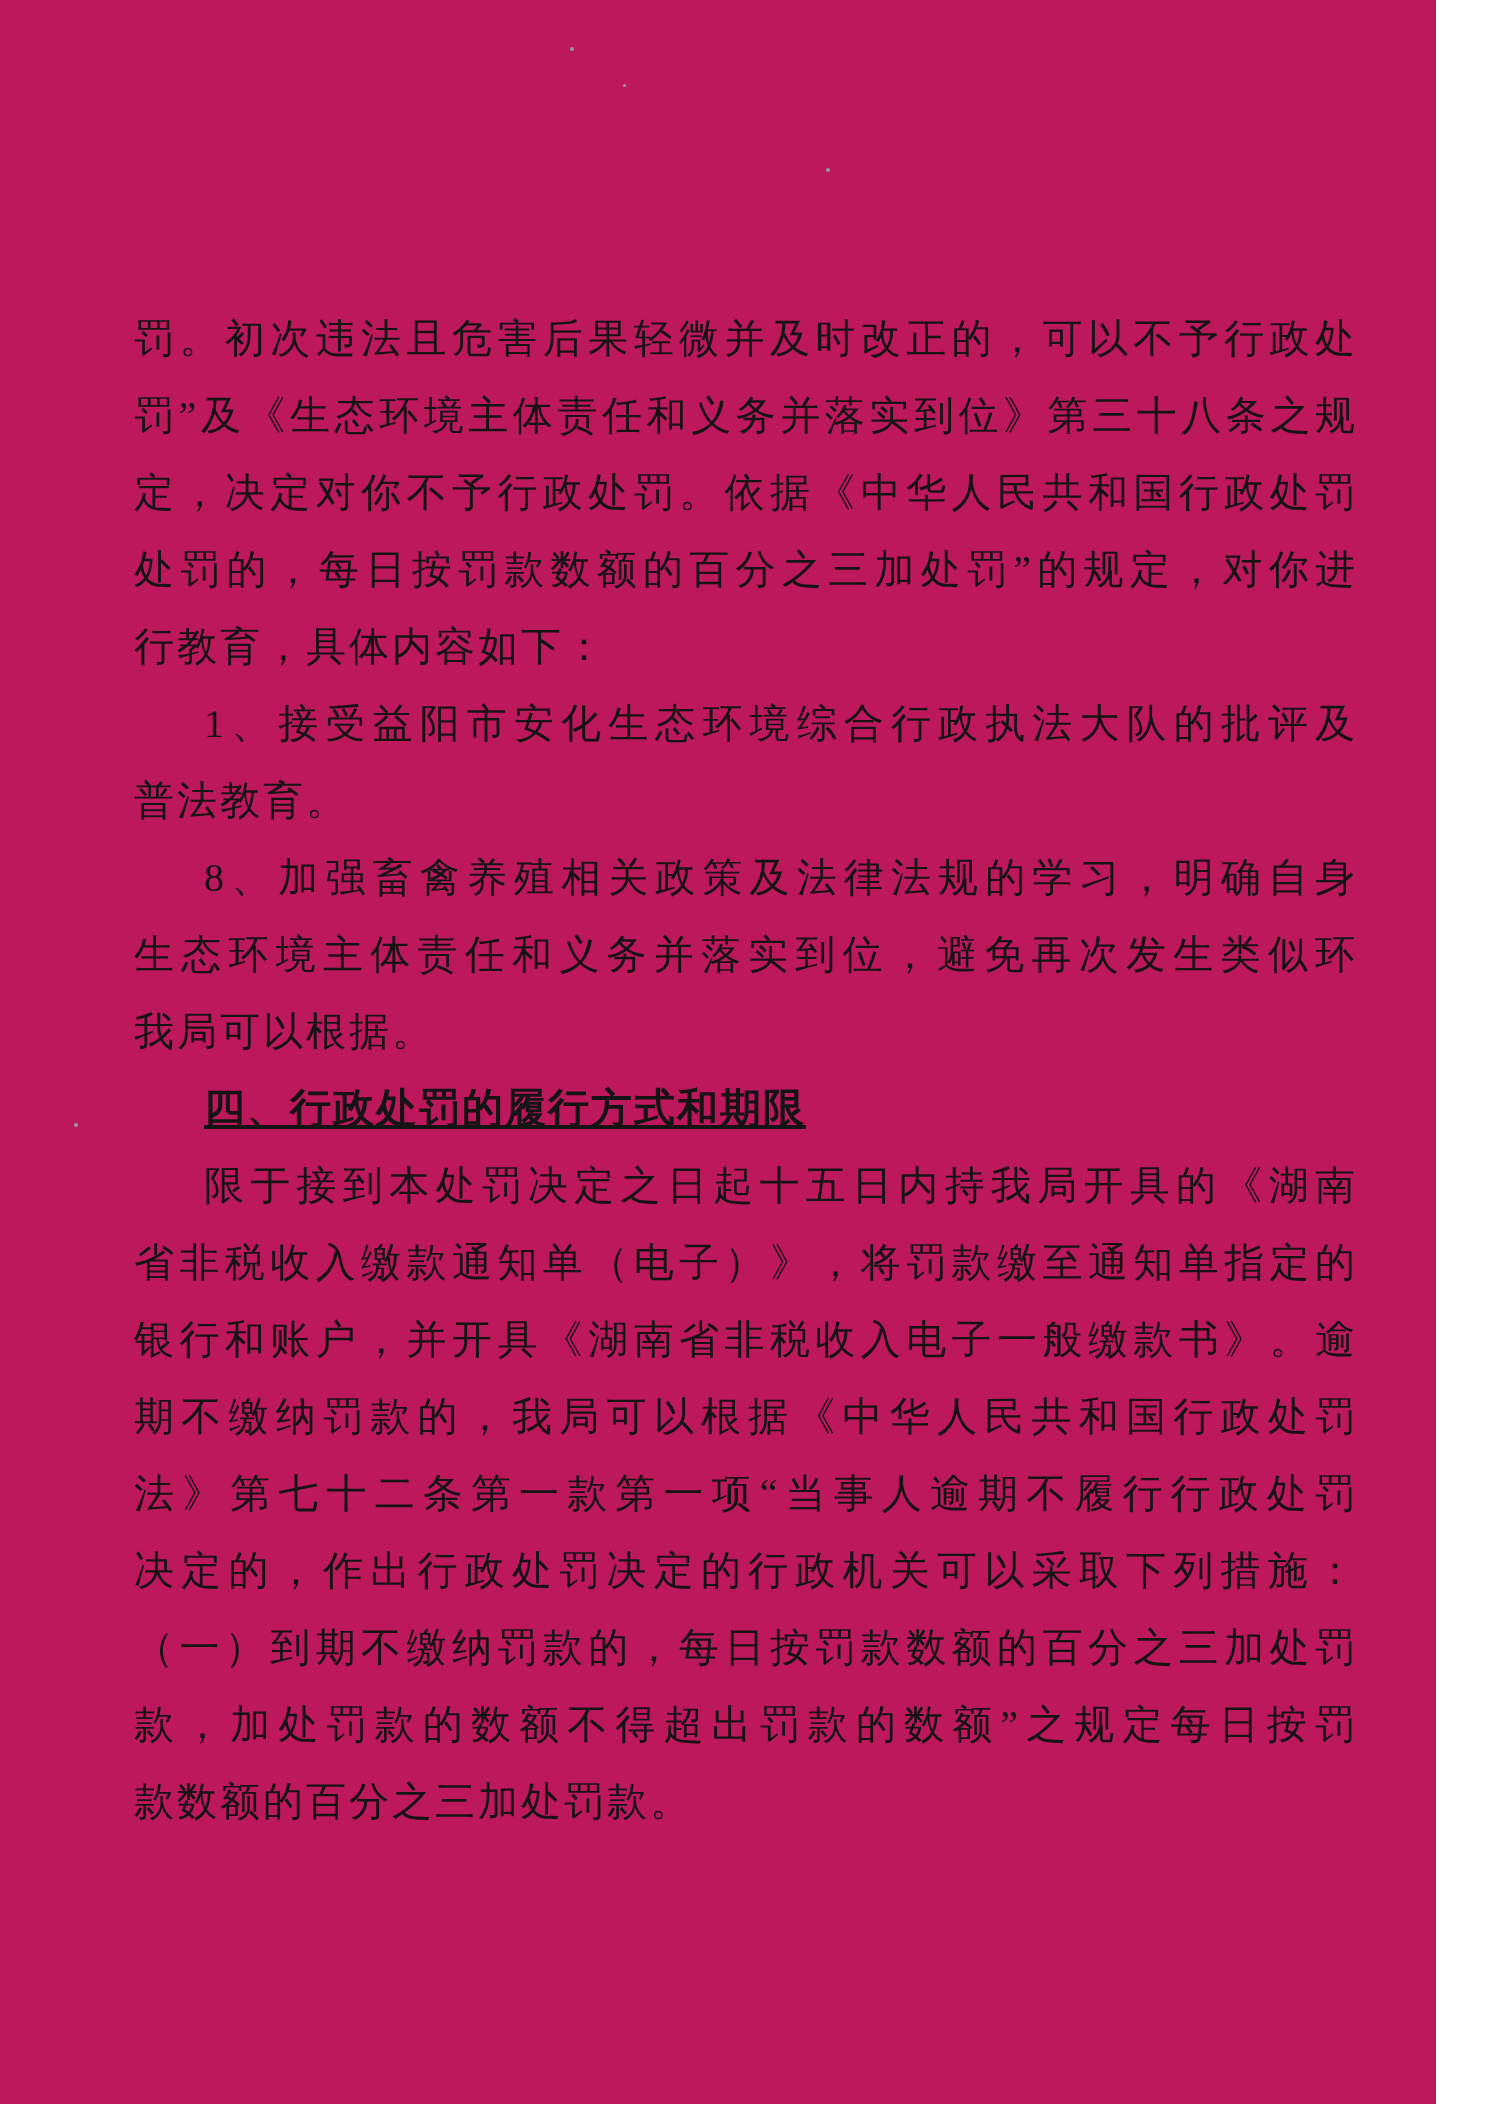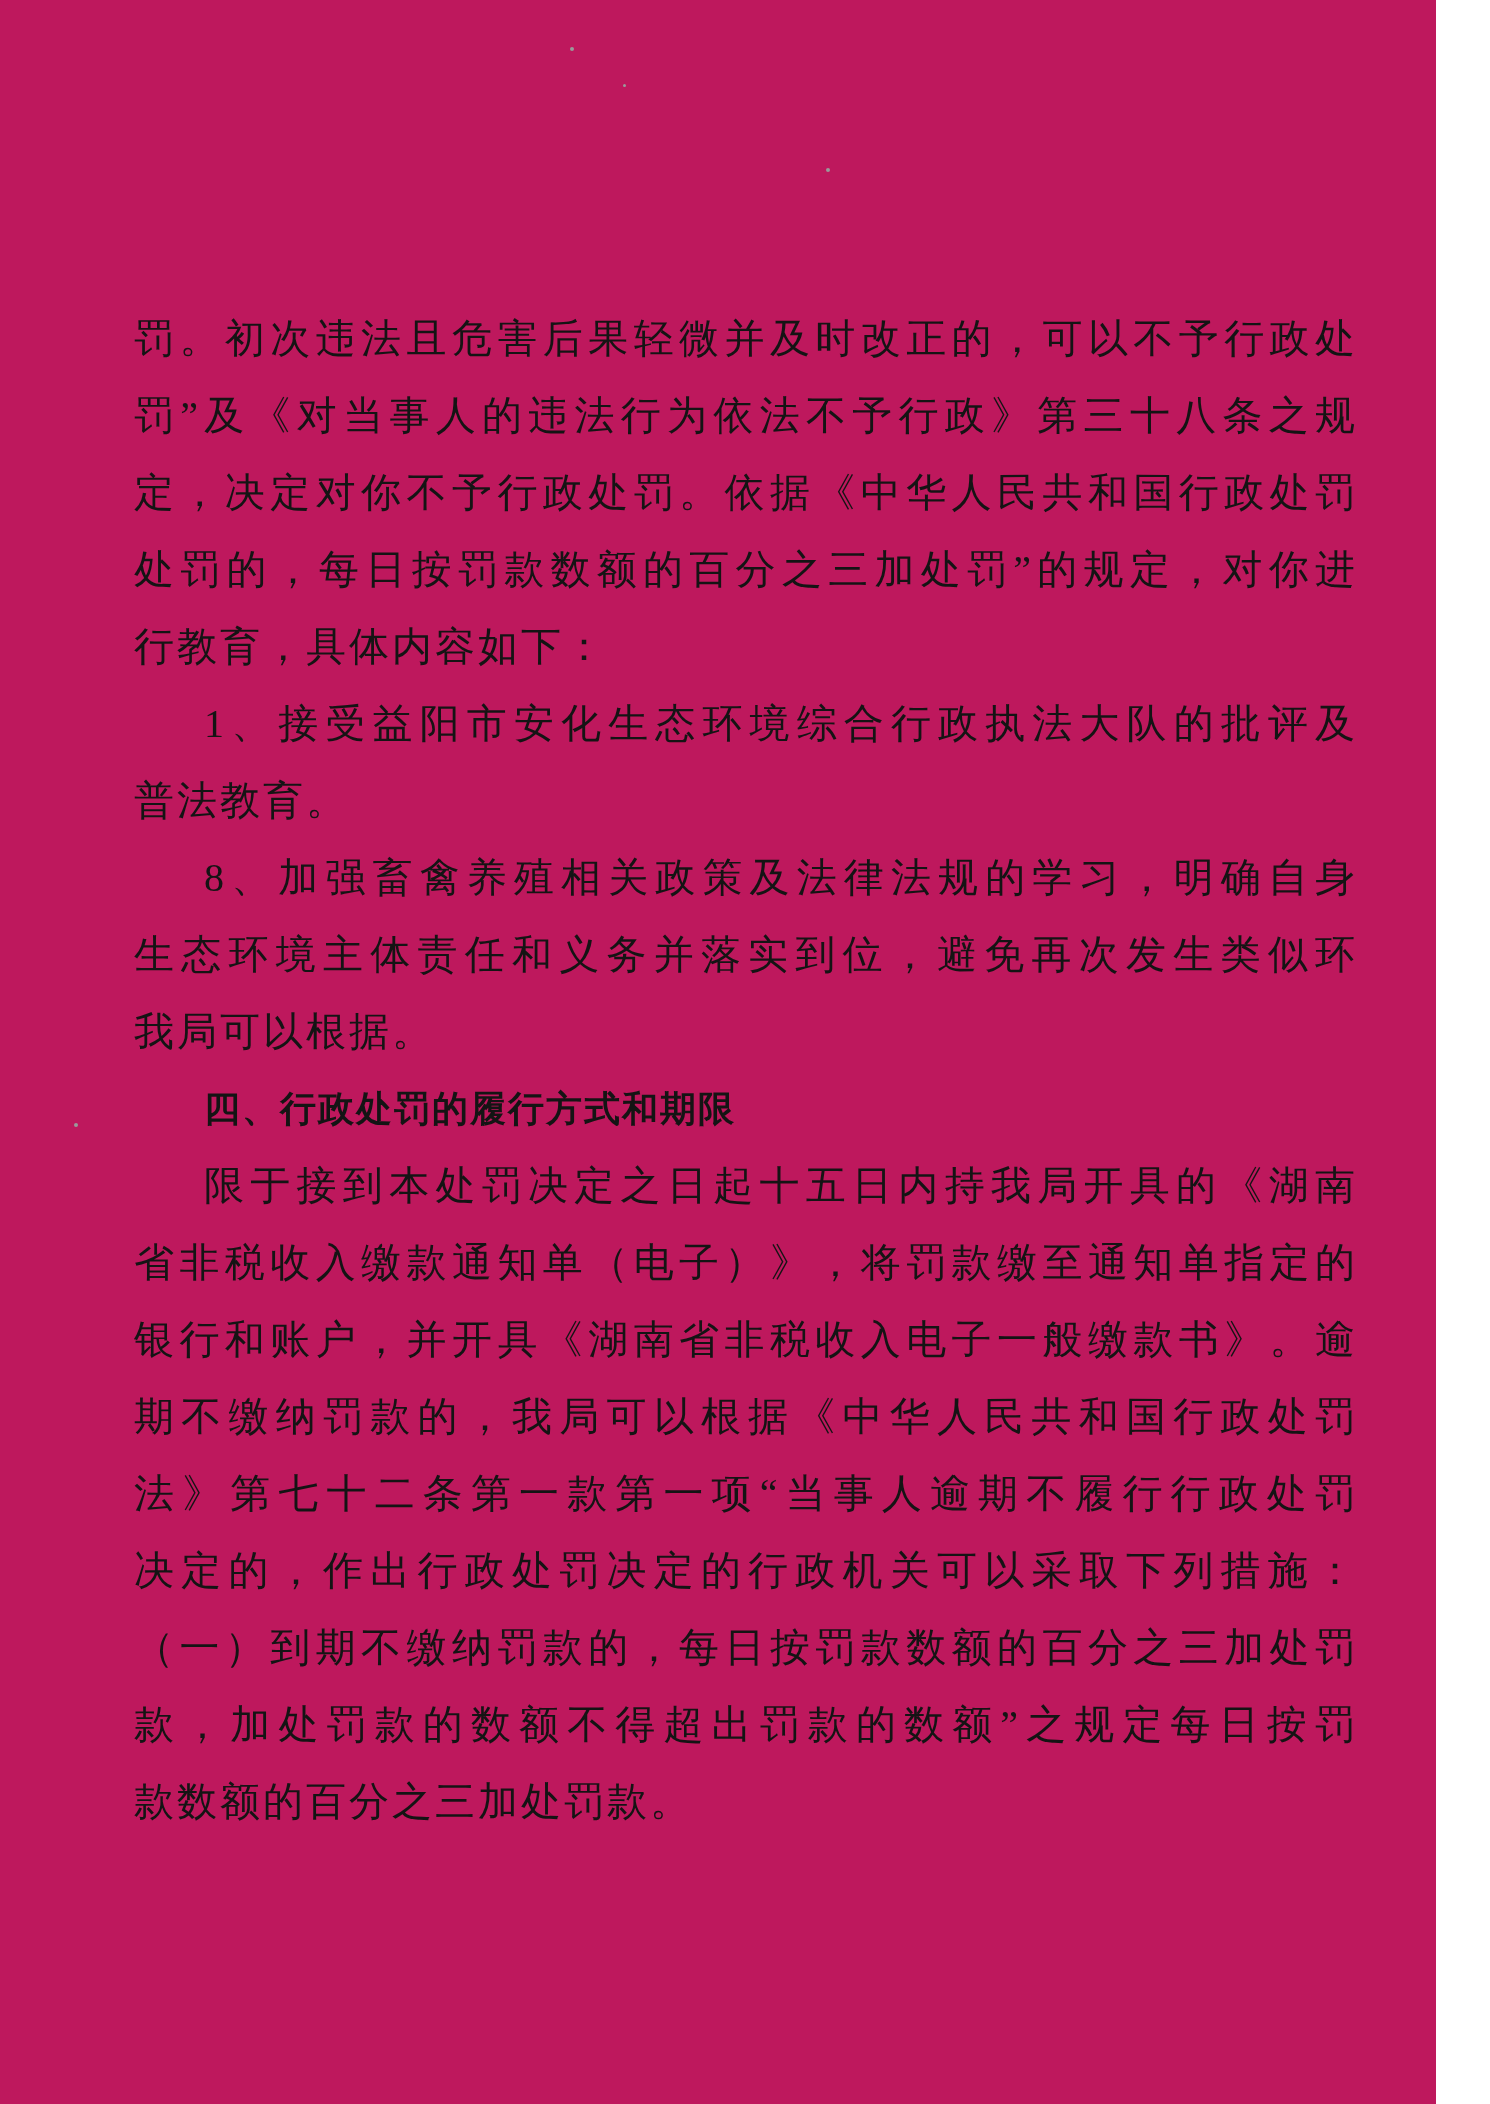--- a/index.html
+++ b/index.html
@@ -44,41 +44,42 @@
     text-align: center;
     text-align-last: left;
   }
   .line.indent {
     padding-left: 70px;
   }
   .line.bold {
     font-weight: bold;
     font-family: "Liberation Sans", "DejaVu Sans", sans-serif;
     letter-spacing: 2px;
-    font-size: 36px;
+    font-size: 41px;
+    text-decoration: underline;
   }
   .speck {
     position: absolute;
     background: #9a9a9a;
     border-radius: 50%;
   }
 </style>
 </head>
 <body>
 
 <div class="page">
 
   <div class="speck" style="left:570px;top:47px;width:4px;height:4px;"></div>
   <div class="speck" style="left:623px;top:84px;width:3px;height:3px;"></div>
   <div class="speck" style="left:826px;top:168px;width:4px;height:4px;"></div>
   <div class="speck" style="left:74px;top:1123px;width:4px;height:4px;"></div>
 
   <div class="text-block">
     <div class="line fill">罚。初次违法且危害后果轻微并及时改正的，可以不予行政处</div>
-    <div class="line fill">罚”及《对当事人的违法行为依法不予行政》第三十八条之规</div>
+    <div class="line fill">罚”及《生态环境主体责任和义务并落实到位》第三十八条之规</div>
     <div class="line fill">定，决定对你不予行政处罚。依据《中华人民共和国行政处罚</div>
     <div class="line fill">处罚的，每日按罚款数额的百分之三加处罚”的规定，对你进</div>
     <div class="line last">行教育，具体内容如下：</div>
     <div class="line fill indent">1、接受益阳市安化生态环境综合行政执法大队的批评及</div>
     <div class="line last">普法教育。</div>
     <div class="line fill indent">8、加强畜禽养殖相关政策及法律法规的学习，明确自身</div>
     <div class="line fill">生态环境主体责任和义务并落实到位，避免再次发生类似环</div>
     <div class="line last">我局可以根据。</div>
     <div class="line last indent bold">四、行政处罚的履行方式和期限</div>
     <div class="line fill indent">限于接到本处罚决定之日起十五日内持我局开具的《湖南</div>

